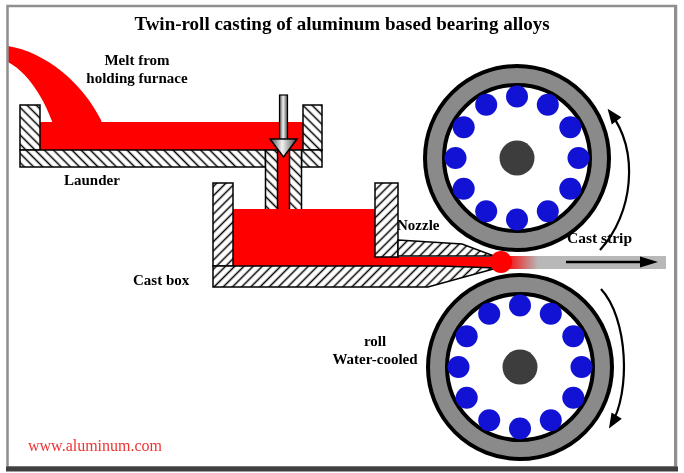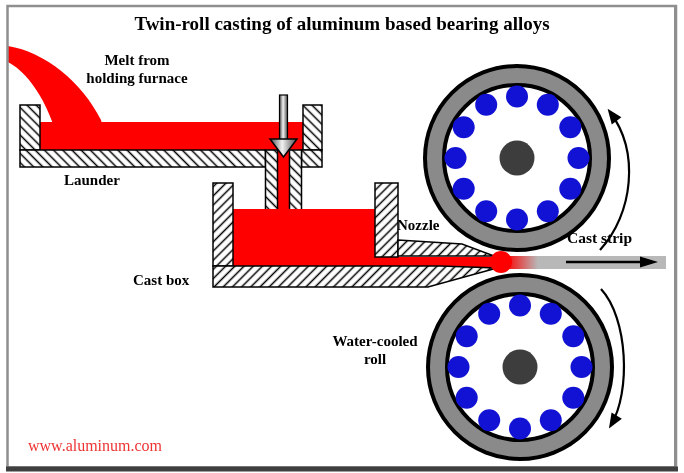--- a/index.html
+++ b/index.html
@@ -131,18 +131,18 @@
   </div>
 
   <div class="lbl" id="title-label">Twin-roll casting of aluminum based bearing alloys</div>
 
   <div class="lbl" id="launder-label">Launder</div>
   <div class="lbl" id="castbox-label">Cast box</div>
   <div class="lbl" id="nozzle-label">Nozzle</div>
   <div class="lbl" id="caststrip-label">Cast strip</div>
 
   <div class="lbl" id="watercooled-label">
+    <span>roll</span>
     <span>Water-cooled</span>
-    <span>roll</span>
   </div>
 
   <div id="watermark-label">www.aluminum.com</div>
 </div>
 
 </body></html>

